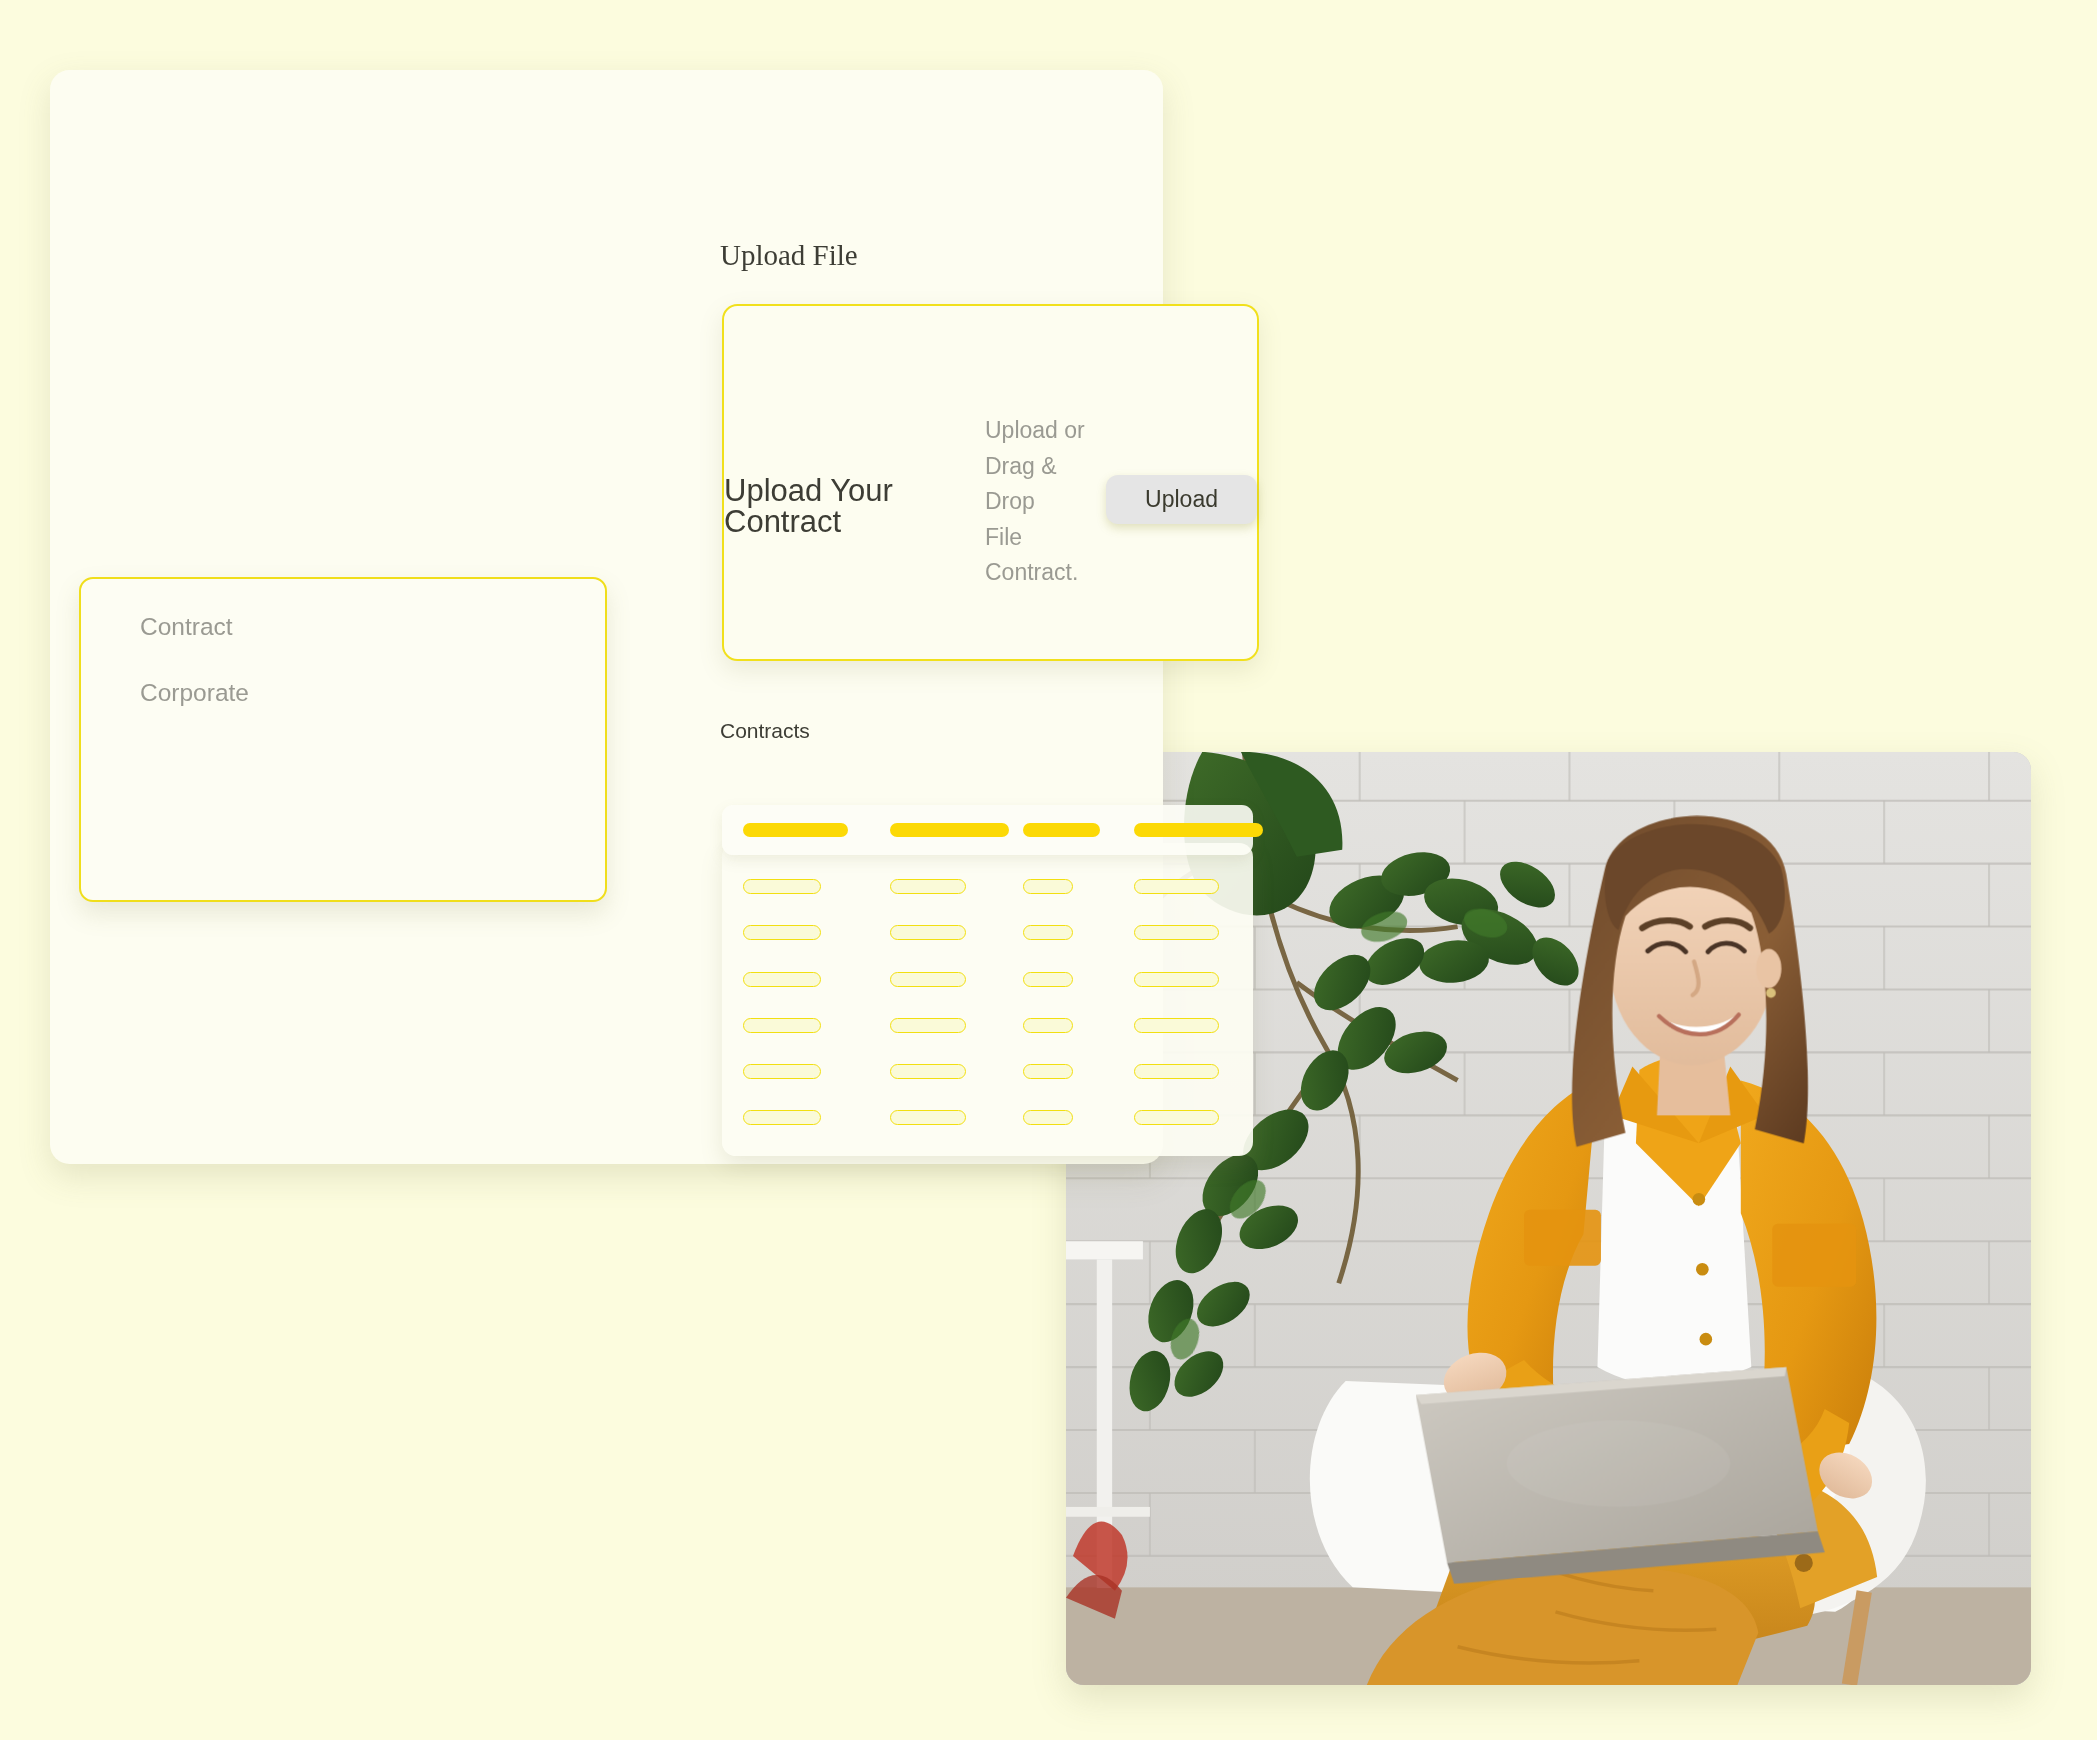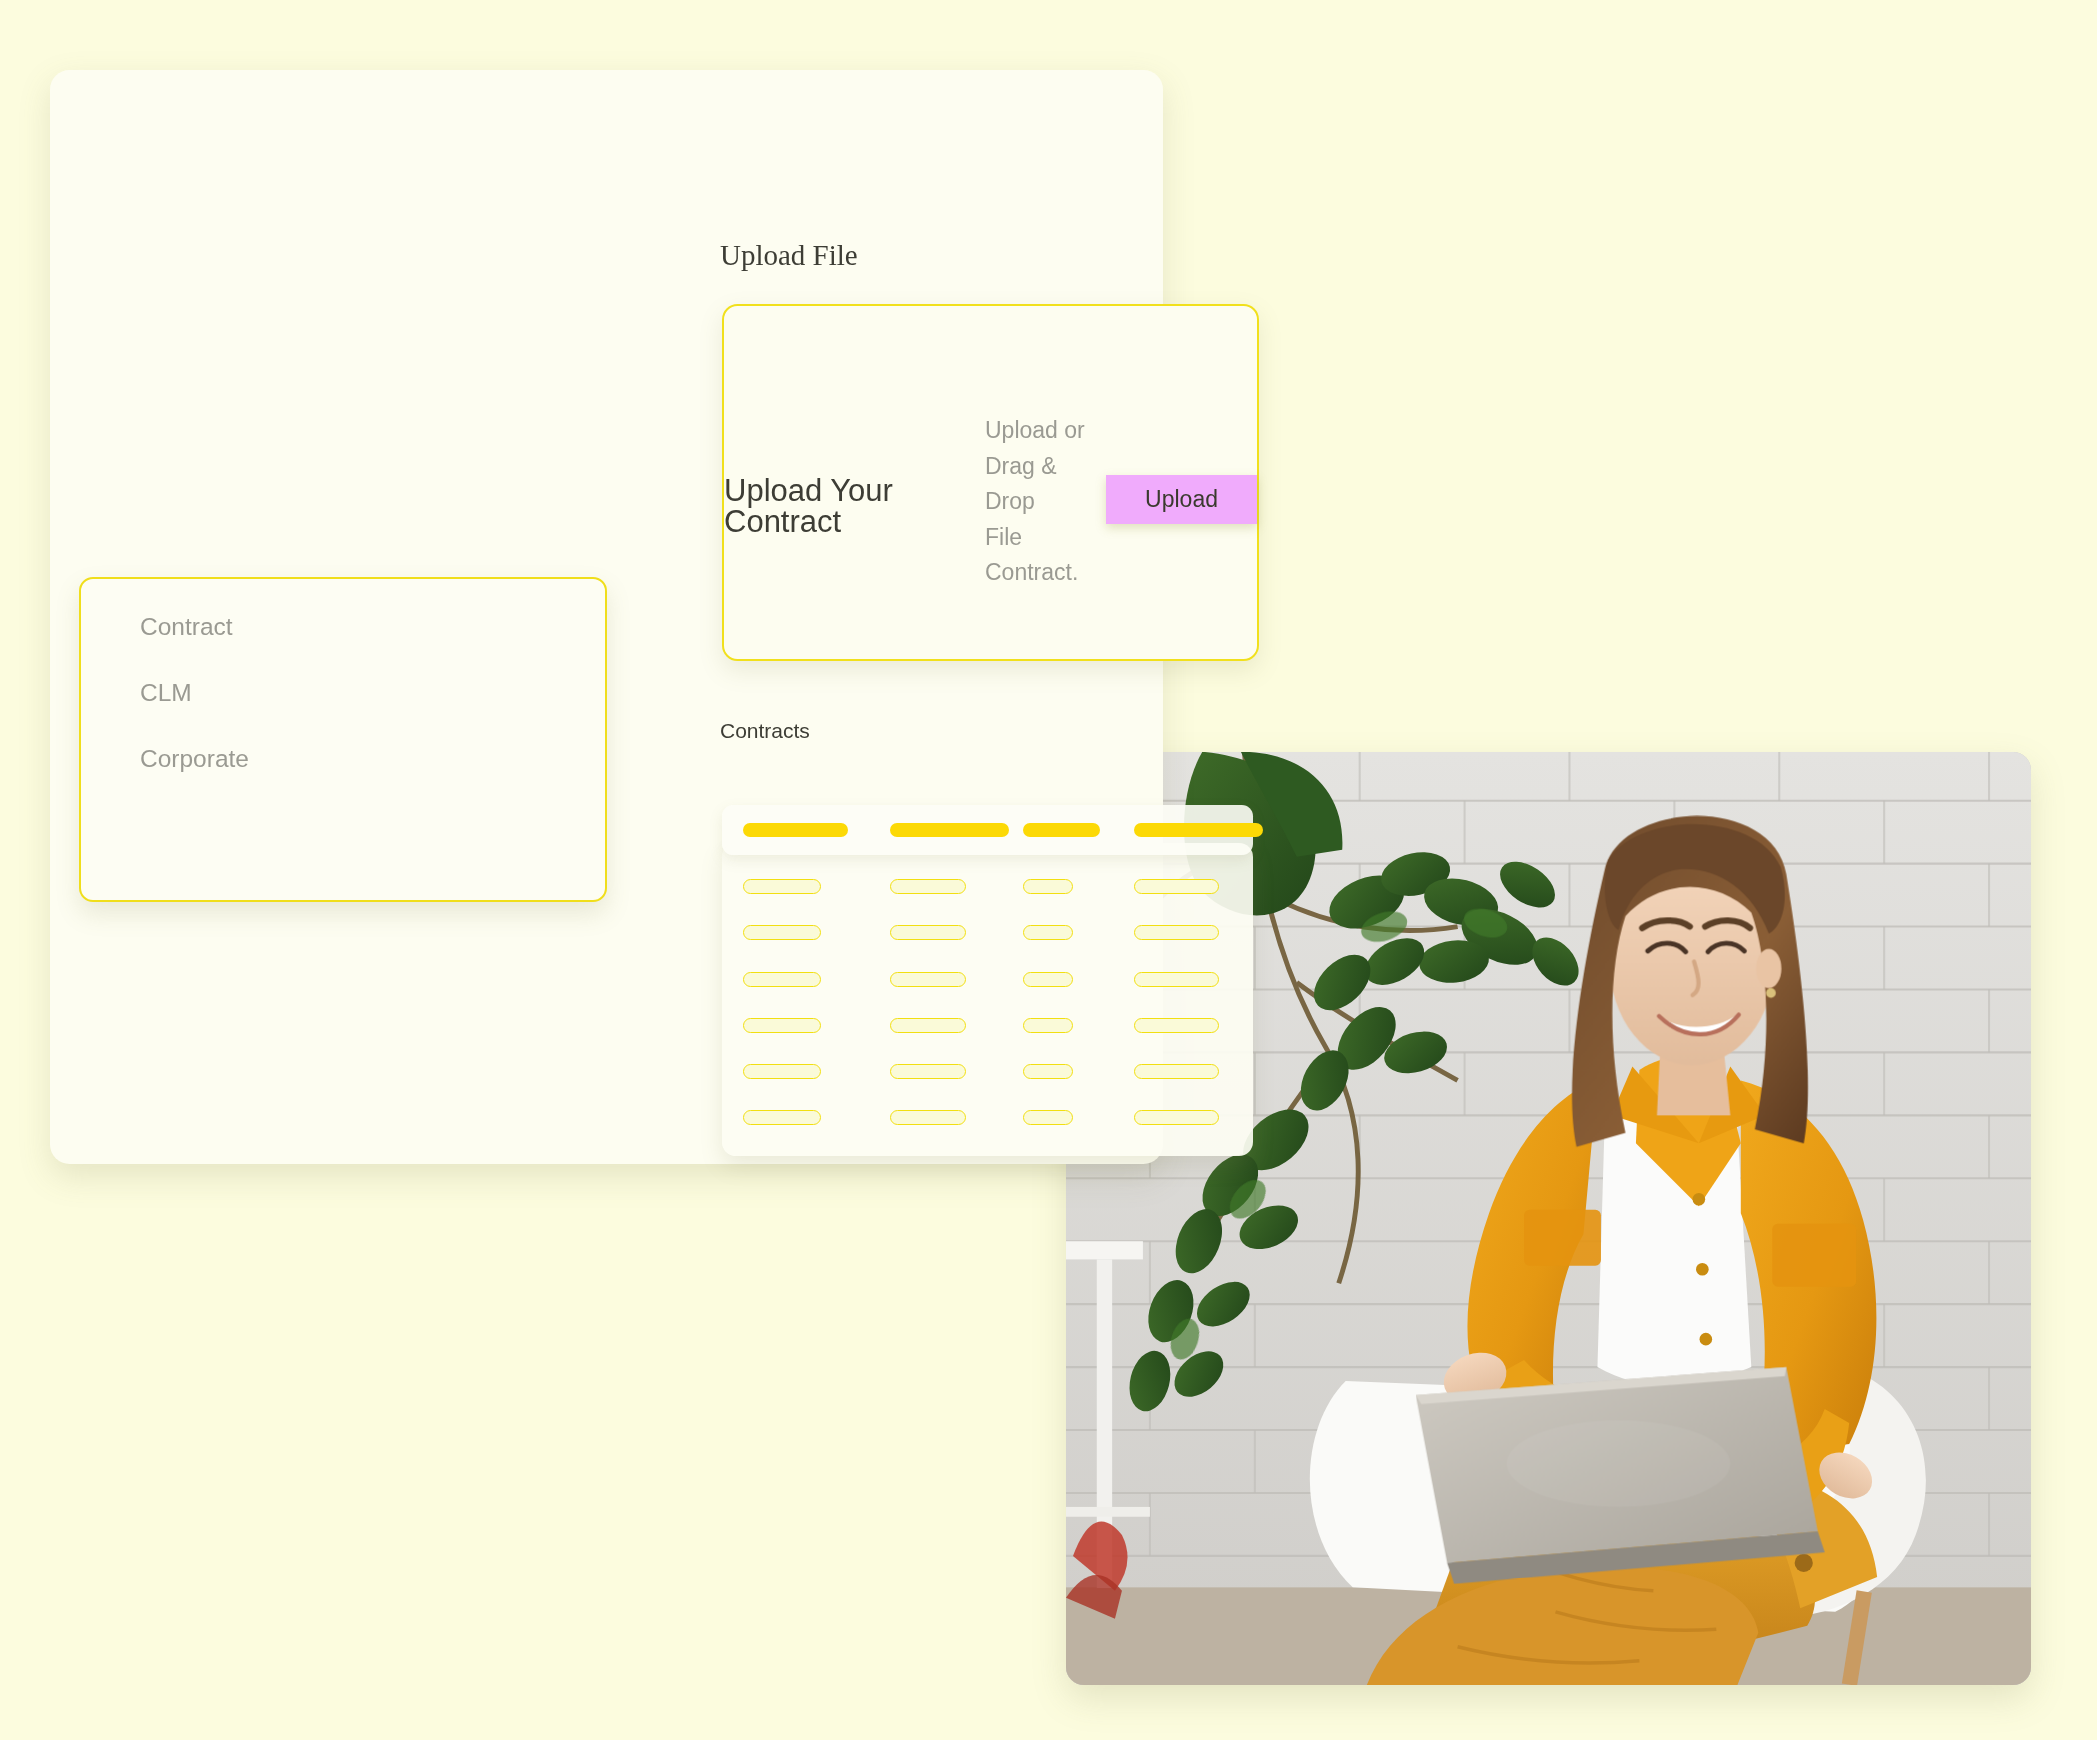--- a/index.html
+++ b/index.html
@@ -163,23 +163,23 @@
   #upload-hint {
     margin-top: 39px;
     font-size: 23px;
     color: #9A9A92;
     text-align: left;
     line-height: 1.55;
   }
 
   #upload-button {
     margin-top: 34px;
-    background: #f0abfc;
+    background: #e5e5e5;
     border: none;
-    border-radius: 0;
+    border-radius: 12px;
     padding: 11px 39px;
     font-size: 23px;
     font-family: "Liberation Sans", sans-serif;
     color: #3A3A2E;
     cursor: pointer;
     box-shadow: 0 4.2px 9.8px rgba(150,150,60,0.28);
   }
 
   
   #contracts-heading {
@@ -265,23 +265,20 @@
 </div>
 
 <div class="field-label" id="label-counter-party">Counter Party</div>
 <div class="select-box" id="select-counter-party">
   <span class="select-placeholder">Select</span>
 </div>
 
 <div id="dropdown-panel">
   <div class="dropdown-option">
     <span>Contract</span>
-  </div>
-  <div class="dropdown-option">
-    <span>CLM</span>
   </div>
   <div class="dropdown-option">
     <span>Corporate</span>
   </div>
 </div>
 
 <div id="pill-label"></div>
 <div class="select-box" id="select-third">
   <span class="select-placeholder">Select</span>
 </div>

